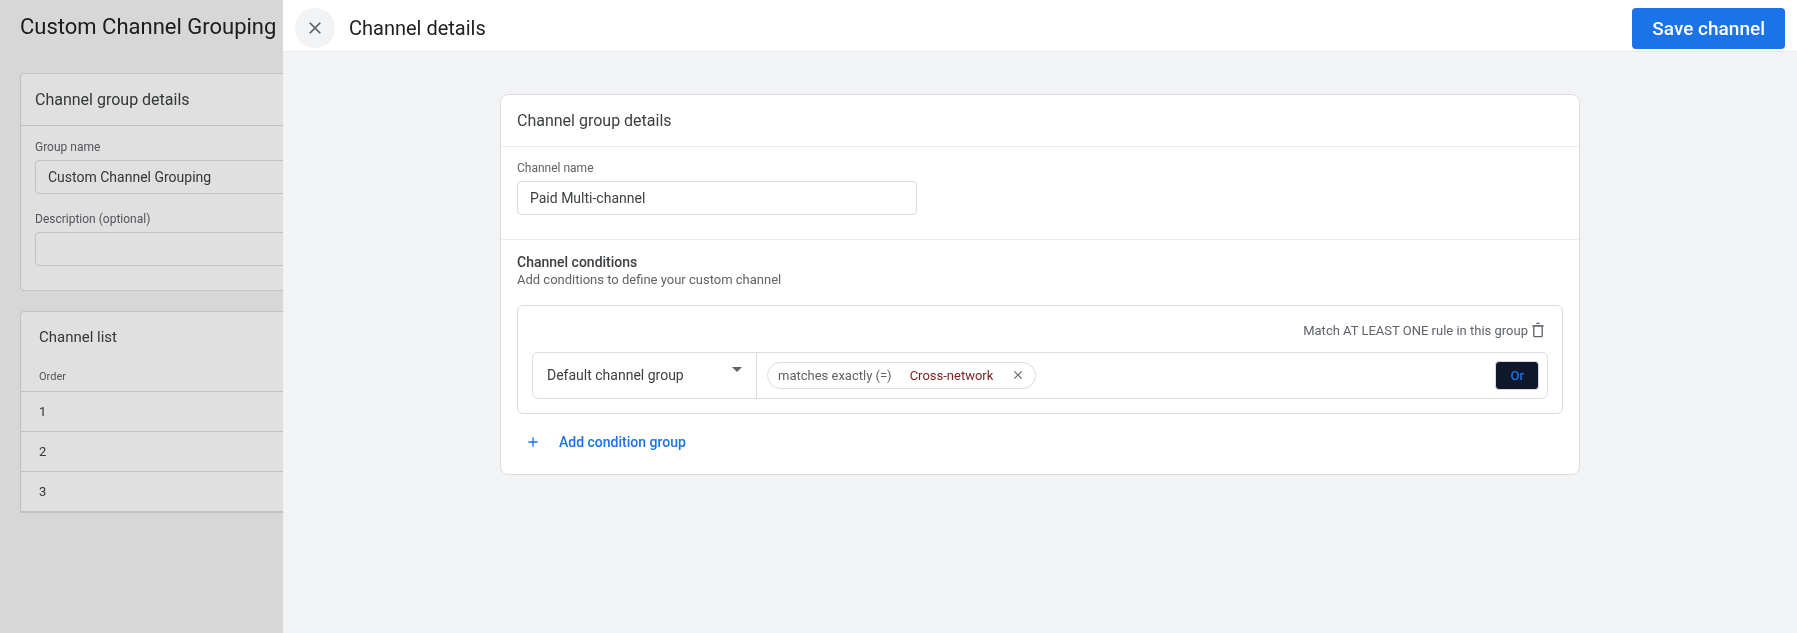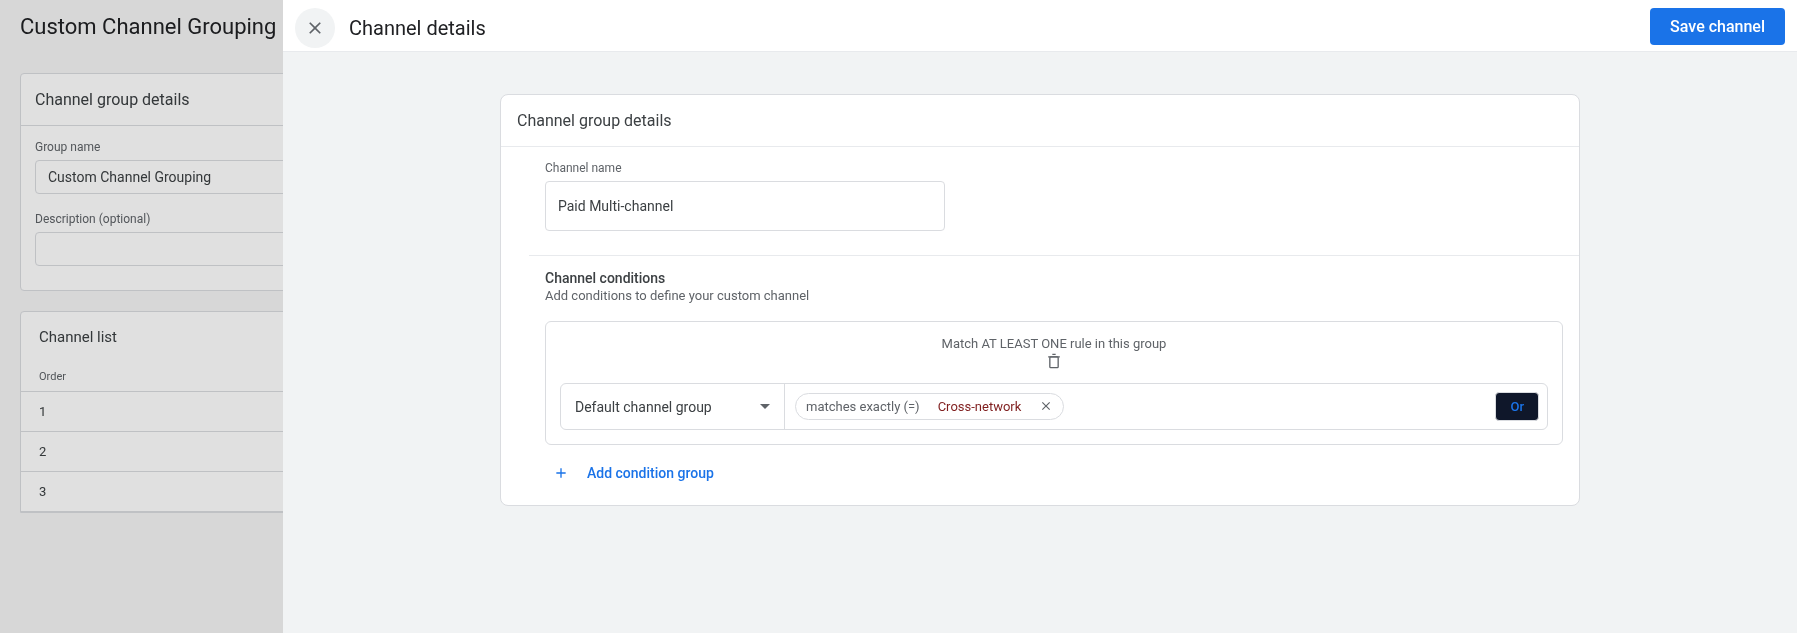--- a/index.html
+++ b/index.html
@@ -138,21 +138,21 @@
       font-size: 20px;
       color: #202124;
       font-weight: 400;
     }
     .save-btn {
       background: #1a73e8;
       color: #fff;
       border: none;
       padding: 9px 20px;
       border-radius: 4px;
-      font-size: 16px;
+      font-size: 19px;
       font-weight: 500;
       cursor: pointer;
     }
     .modal-body {
       flex: 1;
       background: #f1f3f4;
       overflow: auto;
       padding: 42px 130px;
     }
     .details-card {
@@ -164,36 +164,35 @@
     }
     .details-card-header {
       font-size: 16px;
       color: #3c4043;
       padding: 16px 16px;
       border-bottom: 1px solid #e8eaed;
     }
     .details-section {
       padding: 14px 16px 24px 16px;
       border-bottom: 1px solid #e8eaed;
-      margin-left: 28px;
     }
     .details-section:last-child {
       border-bottom: none;
     }
     .field-label {
       font-size: 12px;
       color: #5f6368;
       margin-bottom: 6px;
       display: block;
     }
     .text-input {
       width: 400px;
       border: 1px solid #dadce0;
       border-radius: 4px;
-      padding: 16px 12px;
+      padding: 8px 12px;
       font-size: 14px;
       color: #3c4043;
     }
     .conditions-title {
       font-size: 14px;
       font-weight: 500;
       color: #3c4043;
       margin-bottom: 2px;
     }
     .conditions-sub {
@@ -204,21 +203,20 @@
     .rule-group {
       border: 1px solid #dadce0;
       border-radius: 6px;
       padding: 14px 14px;
     }
     .rule-group-header {
       display: flex;
       align-items: center;
       justify-content: flex-end;
       margin-bottom: 12px;
-      flex-direction: column;
     }
     .rule-group-label {
       font-size: 13px;
       color: #5f6368;
     }
     .trash-icon {
       cursor: pointer;
       width: 20px;
       height: 20px;
       fill: none;
@@ -231,21 +229,21 @@
       border-radius: 6px;
       align-items: stretch;
     }
     .rule-select {
       width: 224px;
       padding: 14px 14px;
       font-size: 14px;
       color: #3c4043;
       border-right: 1px solid #dadce0;
       display: flex;
-      align-items: center;
+      align-items: flex-start;
       justify-content: space-between;
       cursor: pointer;
     }
     .caret-icon {
       width: 0;
       height: 0;
       border-left: 5px solid transparent;
       border-right: 5px solid transparent;
       border-top: 5px solid #5f6368;
     }

